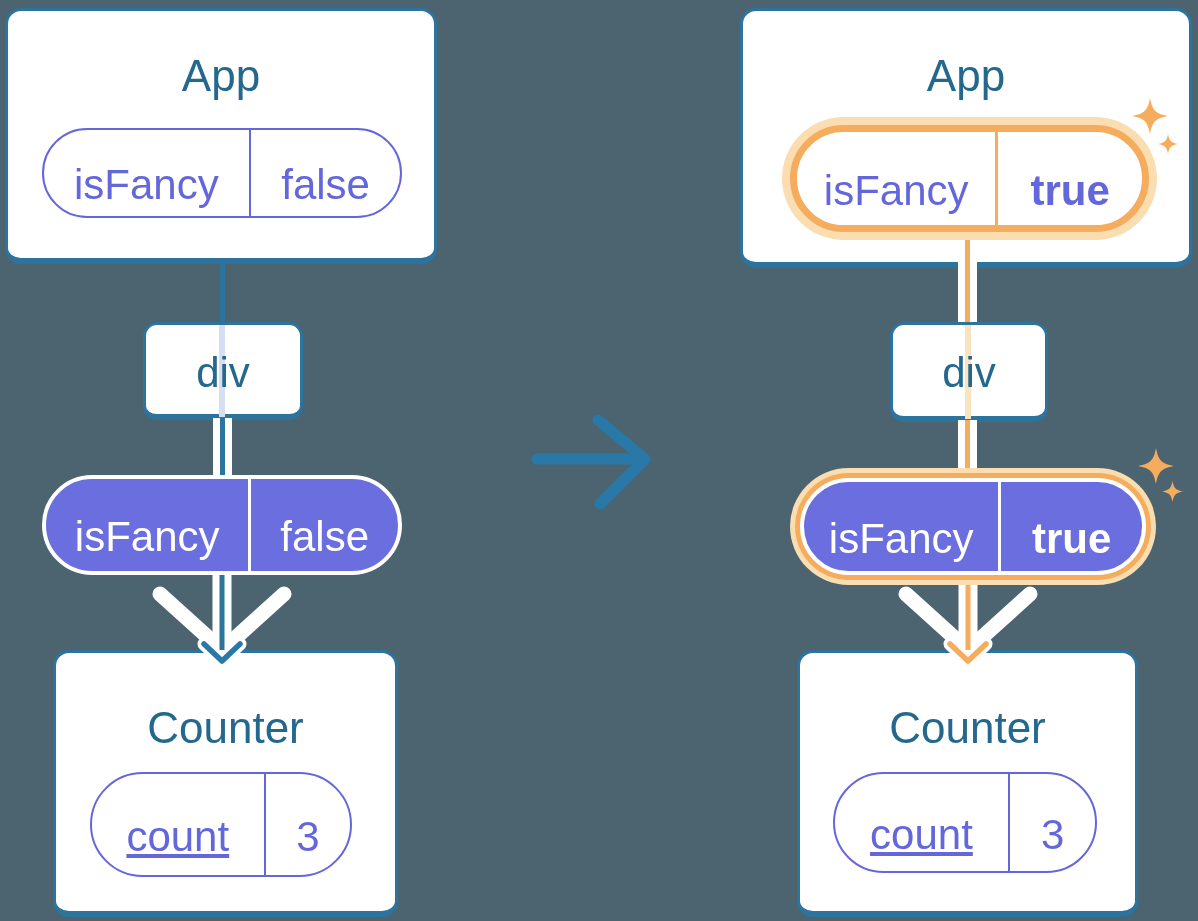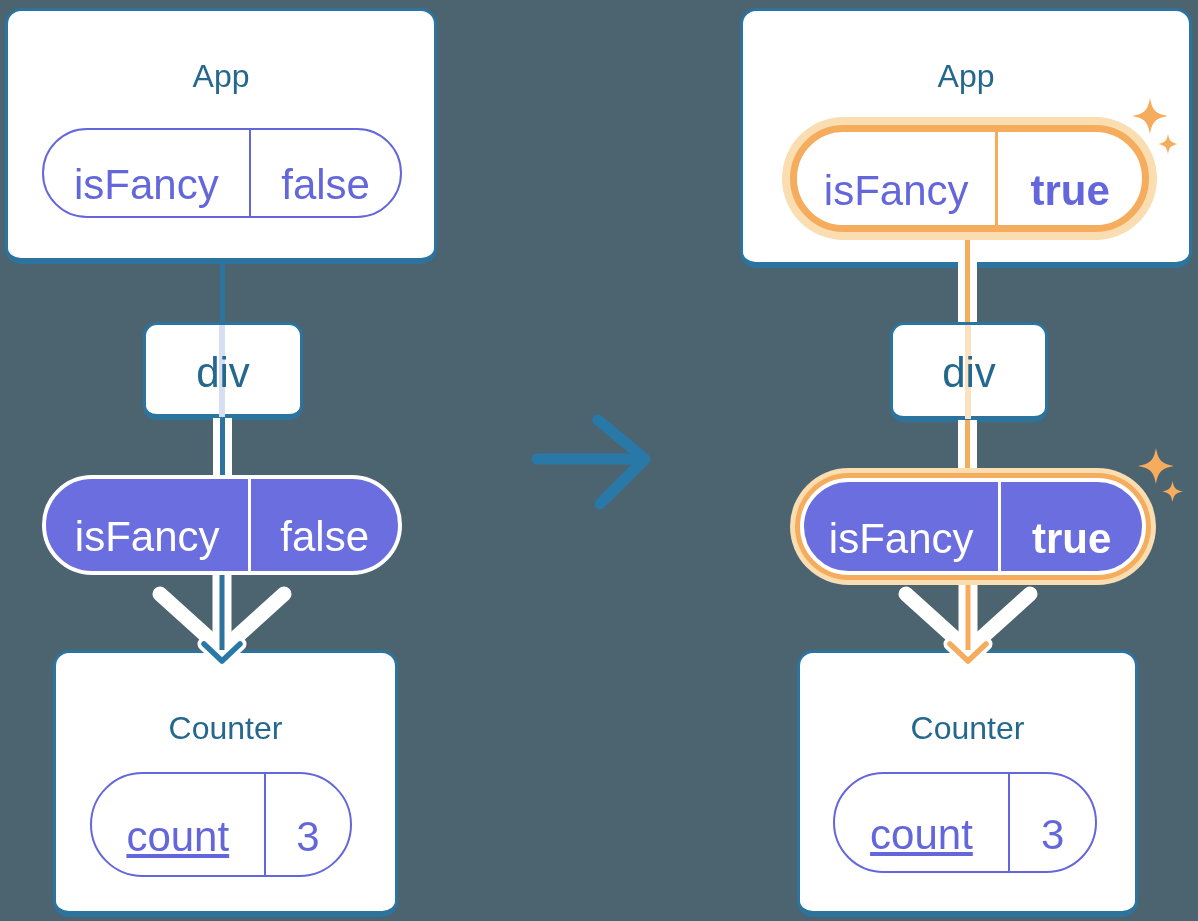--- a/index.html
+++ b/index.html
@@ -19,21 +19,21 @@
     position:relative;width:1198px;height:921px;background:var(--bg);
     overflow:hidden;font-family:"Liberation Sans",sans-serif;
   }
   .layer{position:absolute;inset:0;}
   .card{
     position:absolute;background:#fff;border:3px solid var(--border);
     border-bottom-width:6px;border-radius:16px;box-sizing:border-box;
   }
   .card--small{border-radius:14px;}
   .title{position:absolute;text-align:center;color:var(--heading);font-weight:500;}
-  .h1{font-size:32px;line-height:44px;}
+  .h1{font-size:44px;line-height:44px;}
   .h2{font-size:42px;line-height:42px;}
   .vline{position:absolute;}
   .pill{
     position:absolute;display:flex;box-sizing:border-box;border-radius:999px;
     font-size:42px;overflow:hidden;
   }
   .pill .cell{display:flex;align-items:center;justify-content:center;min-width:0;margin-top:24px;}
   .pill .key{flex:0 0 57.5%;}
   .pill--count .key{flex:0 0 66.5%;text-decoration:underline;}
   .pill .val{flex:1 1 auto;}

